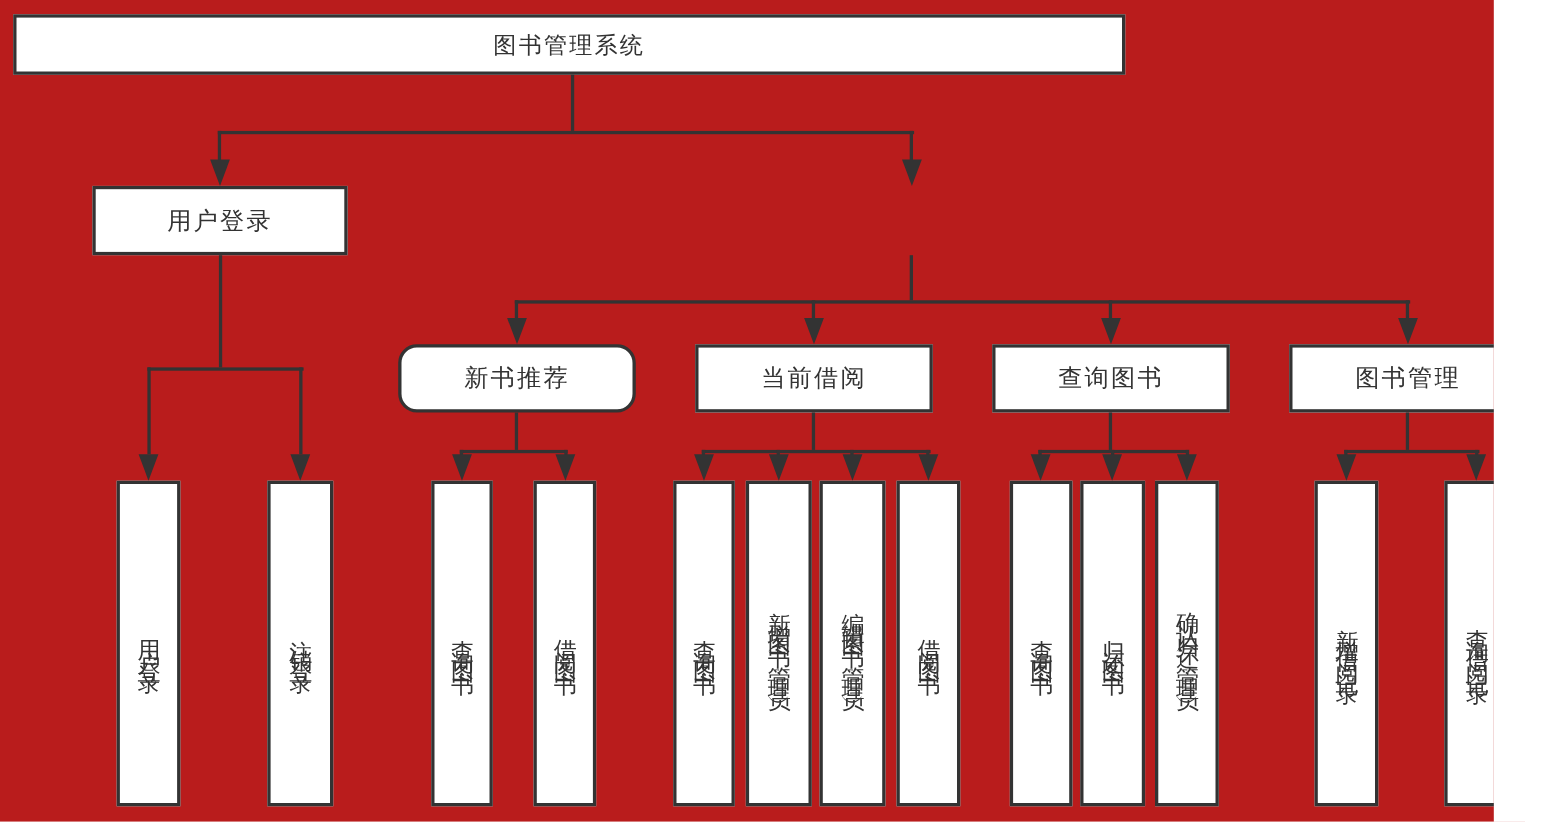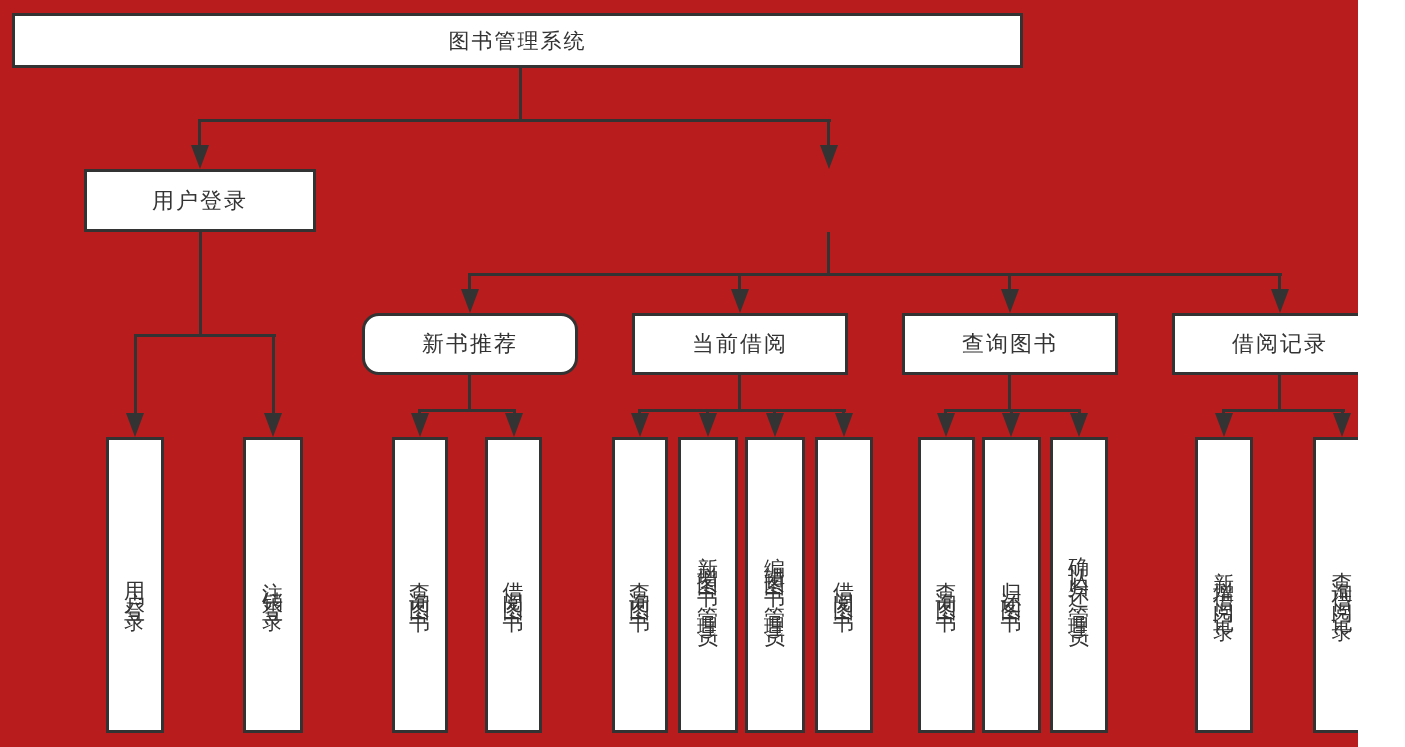--- a/index.html
+++ b/index.html
@@ -44,21 +44,21 @@
   <div class="box hbox" style="left:362px;top:313px;width:216px;height:62px;border-radius:17px;">
     <span>新书推荐</span>
   </div>
   <div class="box hbox" style="left:632px;top:313px;width:216px;height:62px;">
     <span>当前借阅</span>
   </div>
   <div class="box hbox" style="left:902px;top:313px;width:216px;height:62px;">
     <span>查询图书</span>
   </div>
   <div class="box hbox" style="left:1172px;top:313px;width:216px;height:62px;">
-    <span>借阅记录</span>
+    <span>图书管理</span>
   </div>
 
   <div class="box leaf" style="left:106px;top:437px;width:58px;height:296px;">
     <span>用户登录</span>
   </div>
   <div class="box leaf" style="left:243px;top:437px;width:60px;height:296px;">
     <span>注销登录</span>
   </div>
 
   <div class="box leaf" style="left:392px;top:437px;width:56px;height:296px;">

